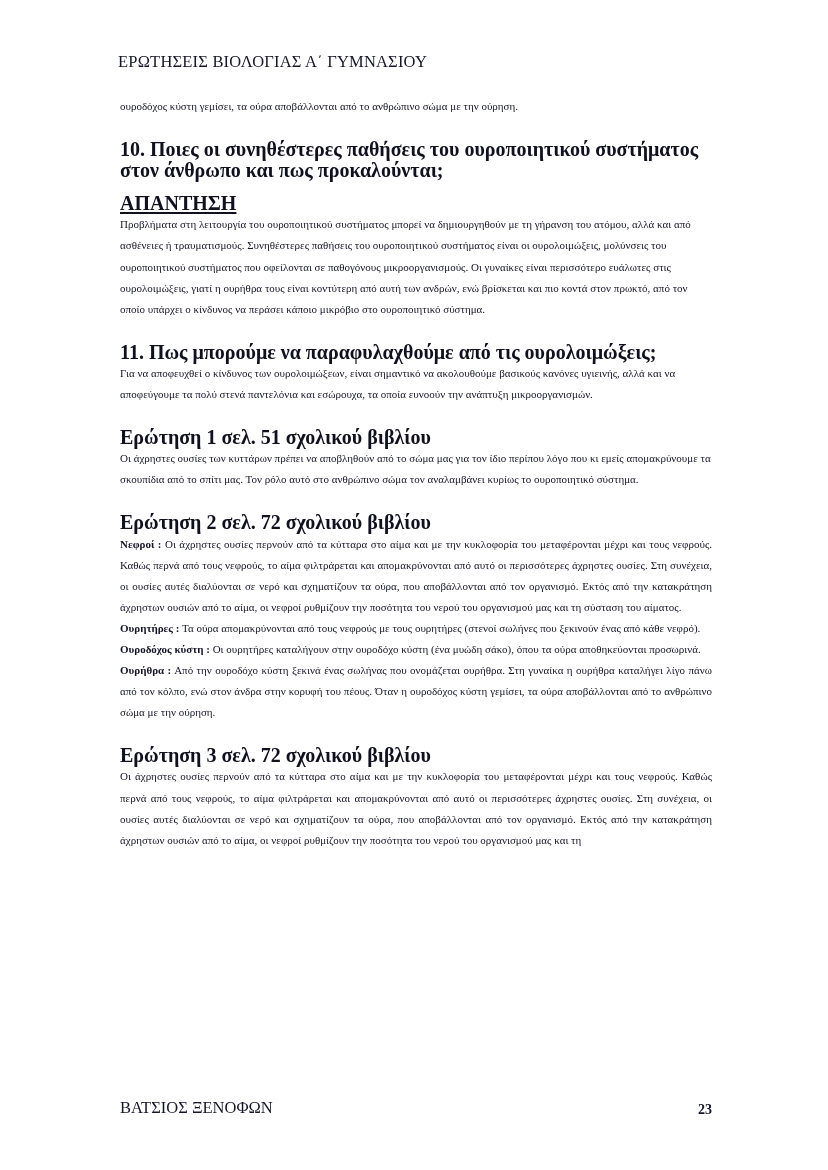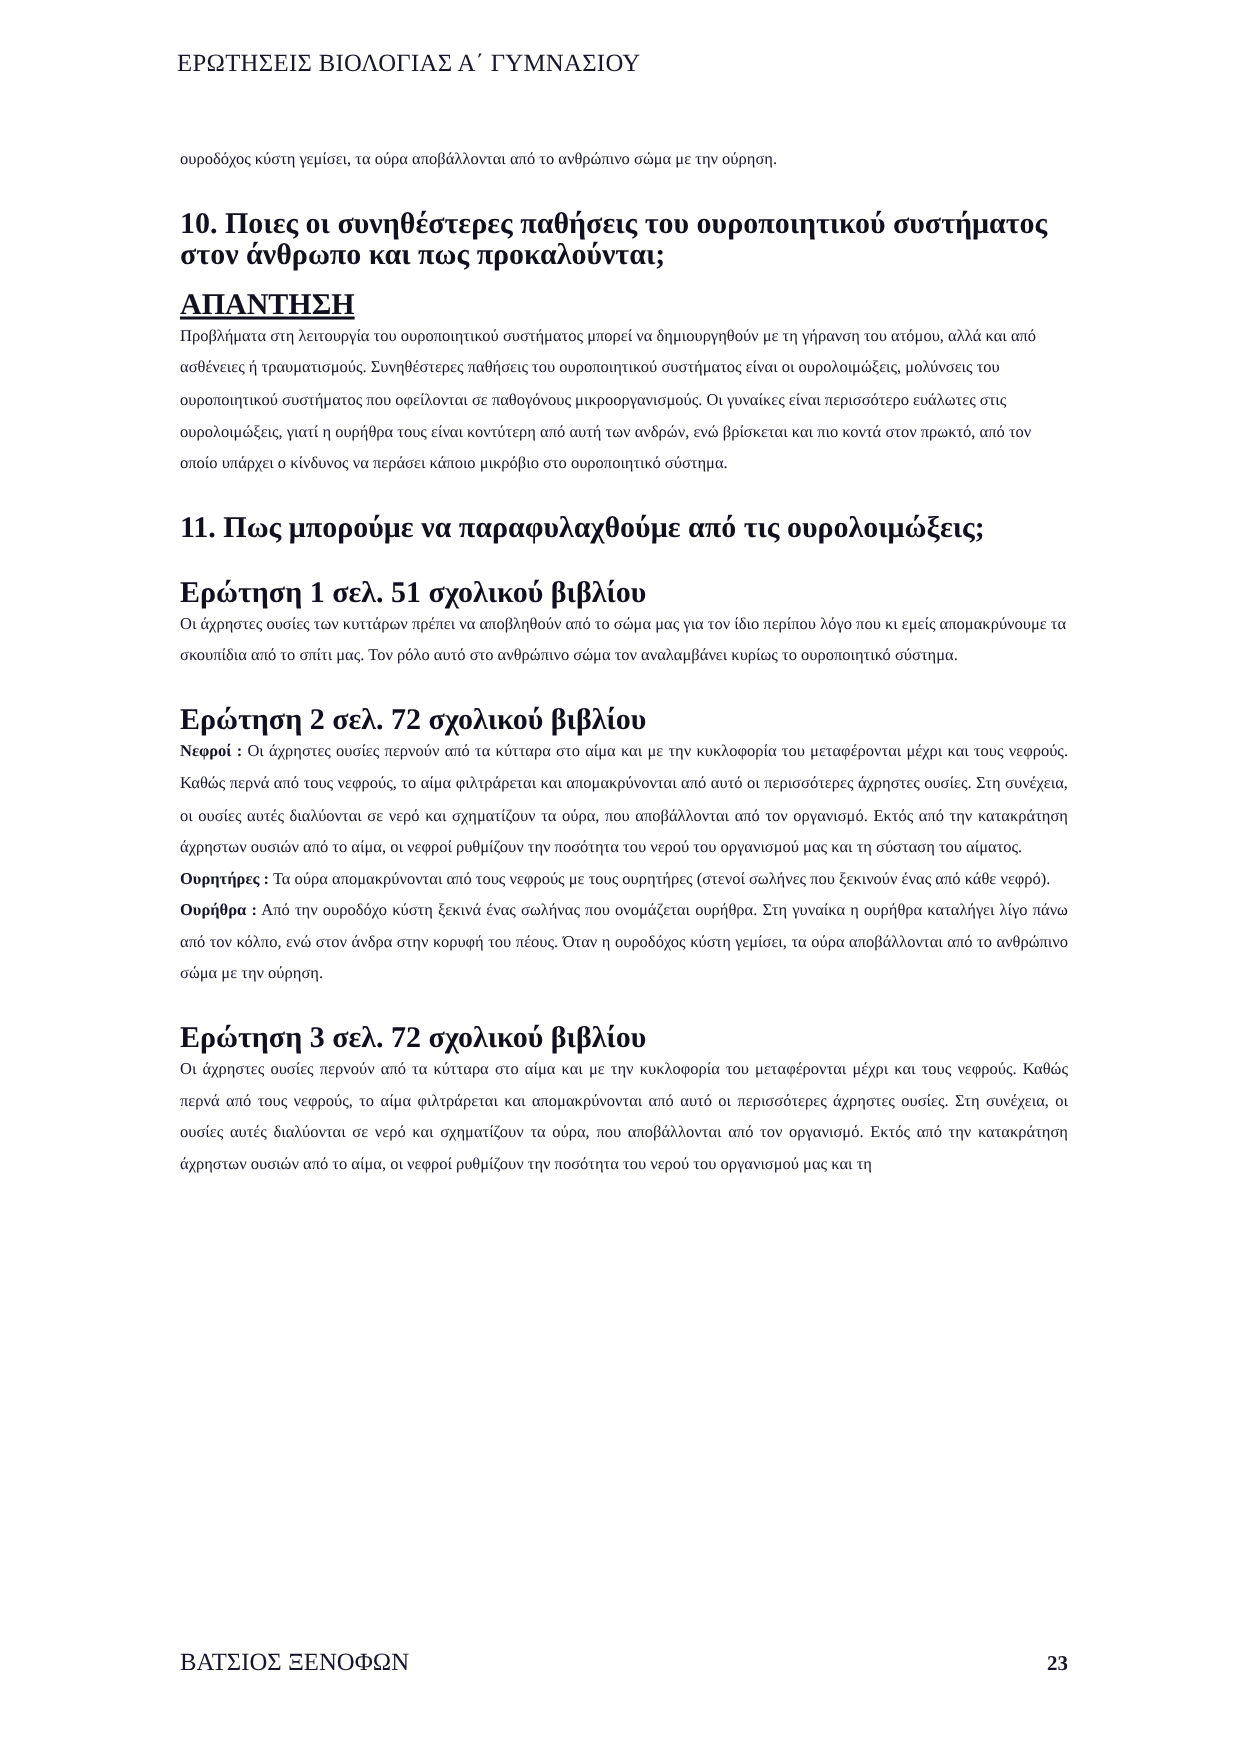--- a/index.html
+++ b/index.html
@@ -13,21 +13,21 @@
     height: 1170px;
     background: #ffffff;
     margin: 0 auto;
     overflow: hidden;
     font-family: "Liberation Serif", "DejaVu Serif", serif;
     color: #131320;
   }
   .header {
     position: absolute;
     left: 118px;
-    top: 32px;
+    top: 52px;
     font-size: 16.5px;
     letter-spacing: 0.2px;
     color: #17172a;
     white-space: nowrap;
   }
   .content {
     position: absolute;
     left: 120px;
     top: 96px;
     width: 592px;
@@ -92,34 +92,36 @@
 
     <div class="gap-md"></div>
 
     <p class="heading">10. Ποιες οι συνηθέστερες παθήσεις του ουροποιητικού συστήματος στον άνθρωπο και πως προκαλούνται;</p>
     <p class="heading underline">ΑΠΑΝΤΗΣΗ</p>
     <p class="para">Προβλήματα στη λειτουργία του ουροποιητικού συστήματος μπορεί να δημιουργηθούν με τη γήρανση του ατόμου, αλλά και από ασθένειες ή τραυματισμούς. Συνηθέστερες παθήσεις του ουροποιητικού συστήματος είναι οι ουρολοιμώξεις, μολύνσεις του ουροποιητικού συστήματος που οφείλονται σε παθογόνους μικροοργανισμούς. Οι γυναίκες είναι περισσότερο ευάλωτες στις ουρολοιμώξεις, γιατί η ουρήθρα τους είναι κοντύτερη από αυτή των ανδρών, ενώ βρίσκεται και πιο κοντά στον πρωκτό, από τον οποίο υπάρχει ο κίνδυνος να περάσει κάποιο μικρόβιο στο ουροποιητικό σύστημα.</p>
 
     <div class="gap-md"></div>
 
     <p class="heading">11. Πως μπορούμε να παραφυλαχθούμε από τις ουρολοιμώξεις;</p>
+    <p class="para">Για να αποφευχθεί ο κίνδυνος των ουρολοιμώξεων, είναι σημαντικό να ακολουθούμε βασικούς κανόνες υγιεινής, αλλά και να αποφεύγουμε τα πολύ στενά παντελόνια και εσώρουχα, τα οποία ευνοούν την ανάπτυξη μικροοργανισμών.</p>
 
     <div class="gap-md"></div>
 
     <p class="heading">Ερώτηση 1 σελ. 51 σχολικού βιβλίου</p>
     <p class="para">Οι άχρηστες ουσίες των κυττάρων πρέπει να αποβληθούν από το σώμα μας για τον ίδιο περίπου λόγο που κι εμείς απομακρύνουμε τα σκουπίδια από το σπίτι μας. Τον ρόλο αυτό στο ανθρώπινο σώμα τον αναλαμβάνει κυρίως το ουροποιητικό σύστημα.</p>
 
     <div class="gap-md"></div>
 
     <p class="heading">Ερώτηση 2 σελ. 72 σχολικού βιβλίου</p>
 
     <p class="para justify"><span class="bold">Νεφροί :</span> <span>Οι άχρηστες ουσίες περνούν από τα κύτταρα στο αίμα και με την κυκλοφορία του μεταφέρονται μέχρι και τους νεφρούς. Καθώς περνά από τους νεφρούς, το αίμα φιλτράρεται και απομακρύνονται από αυτό οι περισσότερες άχρηστες ουσίες. Στη συνέχεια, οι ουσίες αυτές διαλύονται σε νερό και σχηματίζουν τα ούρα, που αποβάλλονται από τον οργανισμό. Εκτός από την κατακράτηση άχρηστων ουσιών από το αίμα, οι νεφροί ρυθμίζουν την ποσότητα του νερού του οργανισμού μας και τη σύσταση του αίματος.</span></p>
 
     <p class="para justify"><span class="bold">Ουρητήρες :</span> <span>Τα ούρα απομακρύνονται από τους νεφρούς με τους ουρητήρες (στενοί σωλήνες που ξεκινούν ένας από κάθε νεφρό).</span></p>
 
+    <p class="para justify"><span class="bold">Ουροδόχος κύστη :</span> <span>Οι ουρητήρες καταλήγουν στην ουροδόχο κύστη (ένα μυώδη σάκο), όπου τα ούρα αποθηκεύονται προσωρινά.</span></p>
 
     <p class="para justify"><span class="bold">Ουρήθρα :</span> <span>Από την ουροδόχο κύστη ξεκινά ένας σωλήνας που ονομάζεται ουρήθρα. Στη γυναίκα η ουρήθρα καταλήγει λίγο πάνω από τον κόλπο, ενώ στον άνδρα στην κορυφή του πέους. Όταν η ουροδόχος κύστη γεμίσει, τα ούρα αποβάλλονται από το ανθρώπινο σώμα με την ούρηση.</span></p>
 
     <div class="gap-md"></div>
 
     <p class="heading">Ερώτηση 3 σελ. 72 σχολικού βιβλίου</p>
     <p class="para justify-last">Οι άχρηστες ουσίες περνούν από τα κύτταρα στο αίμα και με την κυκλοφορία του μεταφέρονται μέχρι και τους νεφρούς. Καθώς περνά από τους νεφρούς, το αίμα φιλτράρεται και απομακρύνονται από αυτό οι περισσότερες άχρηστες ουσίες. Στη συνέχεια, οι ουσίες αυτές διαλύονται σε νερό και σχηματίζουν τα ούρα, που αποβάλλονται από τον οργανισμό. Εκτός από την κατακράτηση άχρηστων ουσιών από το αίμα, οι νεφροί ρυθμίζουν την ποσότητα του νερού του οργανισμού μας και τη</p>
 
   </div>
 

